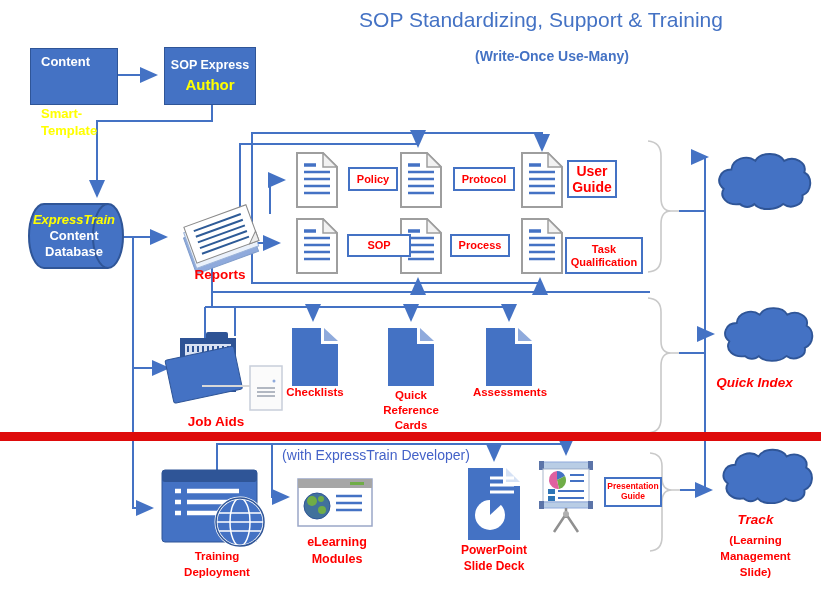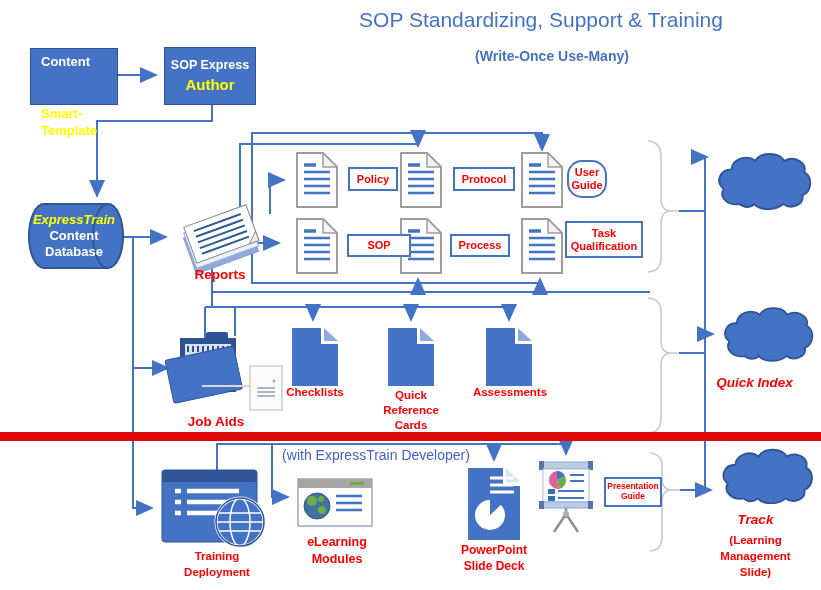--- a/index.html
+++ b/index.html
@@ -201,24 +201,24 @@
 <div class="abs cyl-text" style="left:28px;top:212px;width:92px;">
   <span class="yellow" style="display:block;">ExpressTrain</span>
   <span style="display:block;">Content</span>
   <span style="display:block;">Database</span>
 </div>
 
 <div class="abs redlbl" style="left:178px;top:267px;width:84px;font-size:13.5px;">Reports</div>
 
 <div class="abs tagbox" style="left:348px;top:167px;width:50px;height:24px;font-size:11px;">Policy</div>
 <div class="abs tagbox" style="left:453px;top:167px;width:62px;height:24px;font-size:11px;">Protocol</div>
-<div class="abs tagbox" style="left:567px;top:160px;width:40px;height:38px;font-size:11px;border-radius:15px;">User Guide</div>
+<div class="abs tagbox" style="left:567px;top:160px;width:50px;height:38px;font-size:14px;">User Guide</div>
 <div class="abs tagbox" style="left:347px;top:234px;width:64px;height:23px;font-size:11px;">SOP</div>
 <div class="abs tagbox" style="left:450px;top:234px;width:60px;height:23px;font-size:11px;">Process</div>
-<div class="abs tagbox" style="left:565px;top:221px;width:78px;height:37px;font-size:11px;">Task Qualification</div>
+<div class="abs tagbox" style="left:565px;top:237px;width:78px;height:37px;font-size:11px;">Task Qualification</div>
 
 <div class="abs redlbl" style="left:176px;top:414px;width:80px;font-size:13.5px;">Job Aids</div>
 <div class="abs redlbl" style="left:283px;top:386px;width:64px;font-size:11.5px;">Checklists</div>
 <div class="abs redlbl" style="left:374px;top:388px;width:74px;font-size:11.5px;line-height:15px;">Quick Reference Cards</div>
 <div class="abs redlbl" style="left:470px;top:386px;width:80px;font-size:11.5px;">Assessments</div>
 
 <div class="abs bluenote" style="left:276px;top:447px;width:200px;">(with ExpressTrain Developer)</div>
 
 <div class="abs redlbl" style="left:178px;top:548px;width:78px;font-size:11.5px;line-height:16px;">Training Deployment</div>
 <div class="abs redlbl" style="left:298px;top:534px;width:78px;font-size:12.5px;line-height:17px;">eLearning Modules</div>

